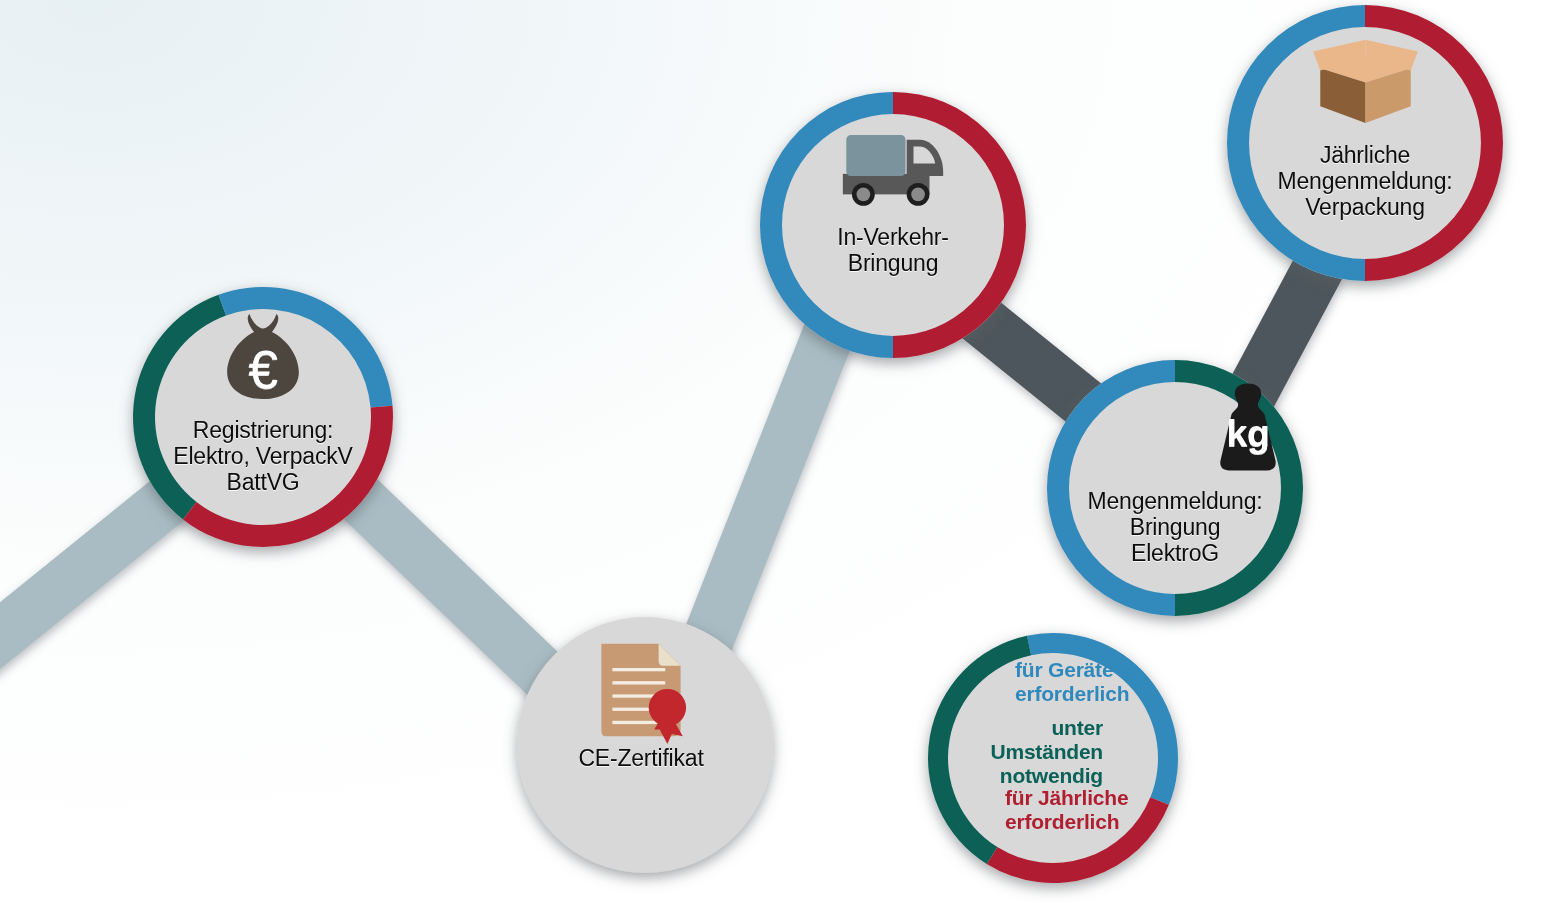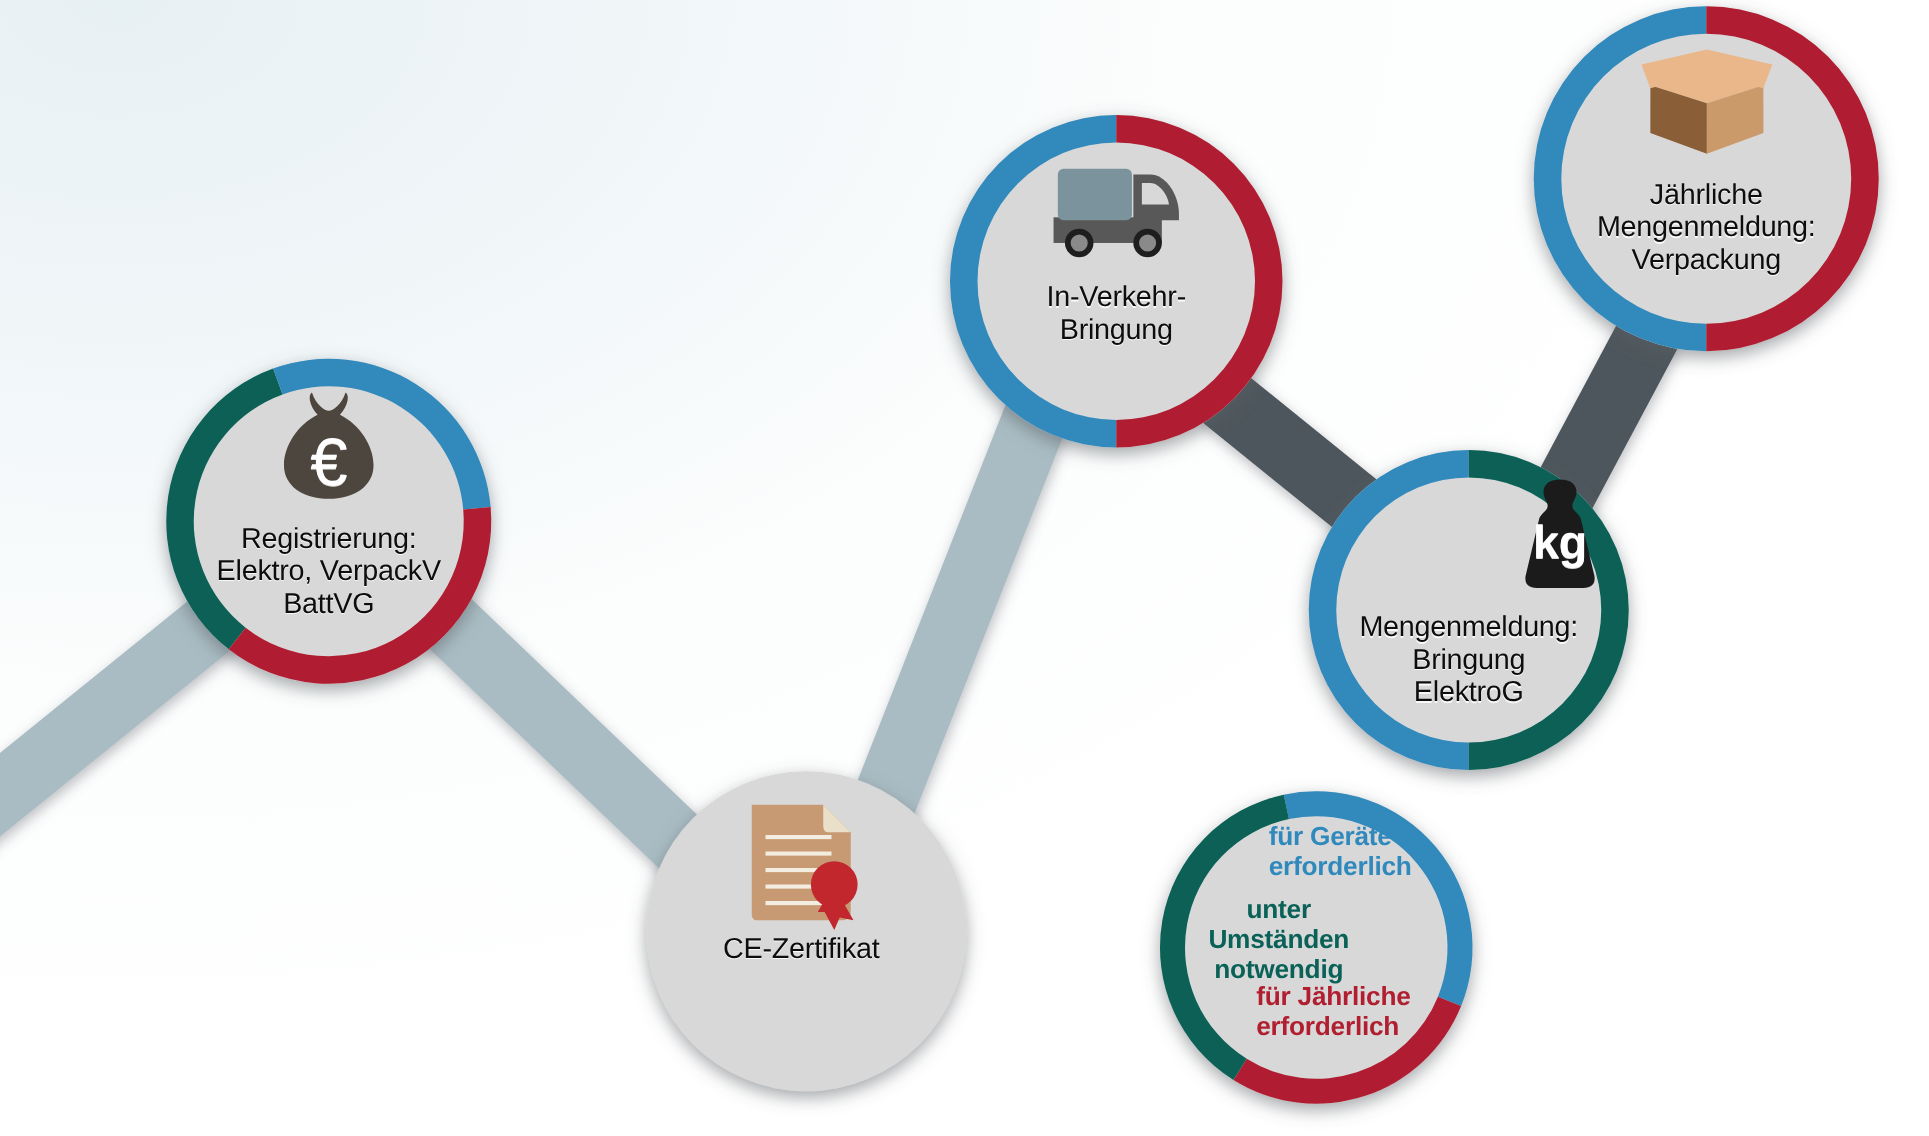--- a/index.html
+++ b/index.html
@@ -167,20 +167,20 @@
     </div>
   <div id="legend-root">
       <div class="legendtxt" style="left: 1015px; top: 658px; width: 150px; text-align: left; color: rgb(48, 137, 188);">
         <div>für Geräte</div>
         <div>erforderlich</div>
       </div>
       <div class="legendtxt" style="left: 1005px; top: 786px; width: 160px; text-align: left; color: rgb(176, 30, 48);">
         <div>für Jährliche</div>
         <div>erforderlich</div>
       </div>
-      <div class="legendtxt" style="left: 943px; top: 716px; width: 160px; text-align: center; color: rgb(10, 97, 87);">
+      <div class="legendtxt" style="left: 943px; top: 716px; width: 160px; text-align: right; color: rgb(10, 97, 87);">
         <div>unter</div>
         <div>Umständen</div>
         <div>notwendig</div>
       </div>
     </div>
 
 </div>
 
 </body></html>

